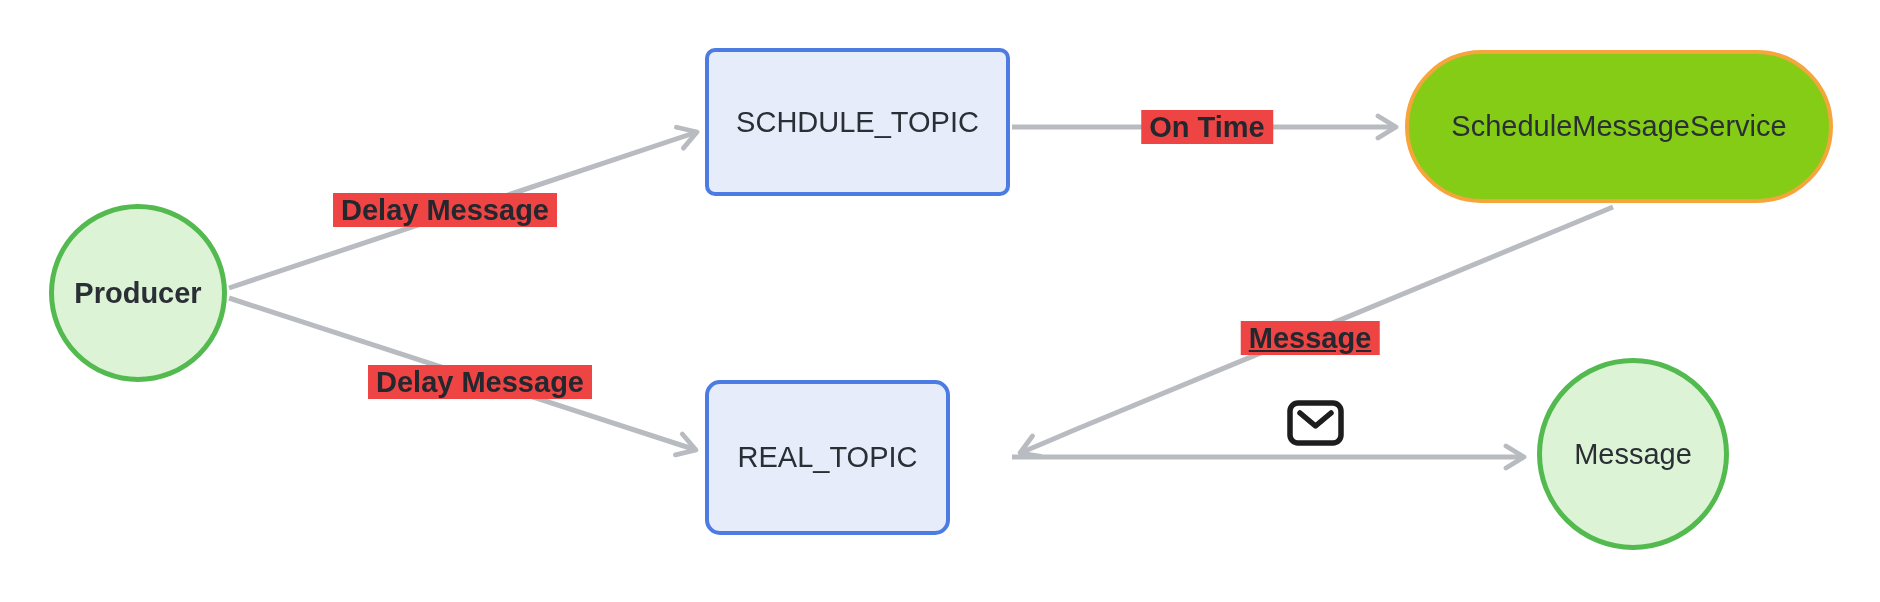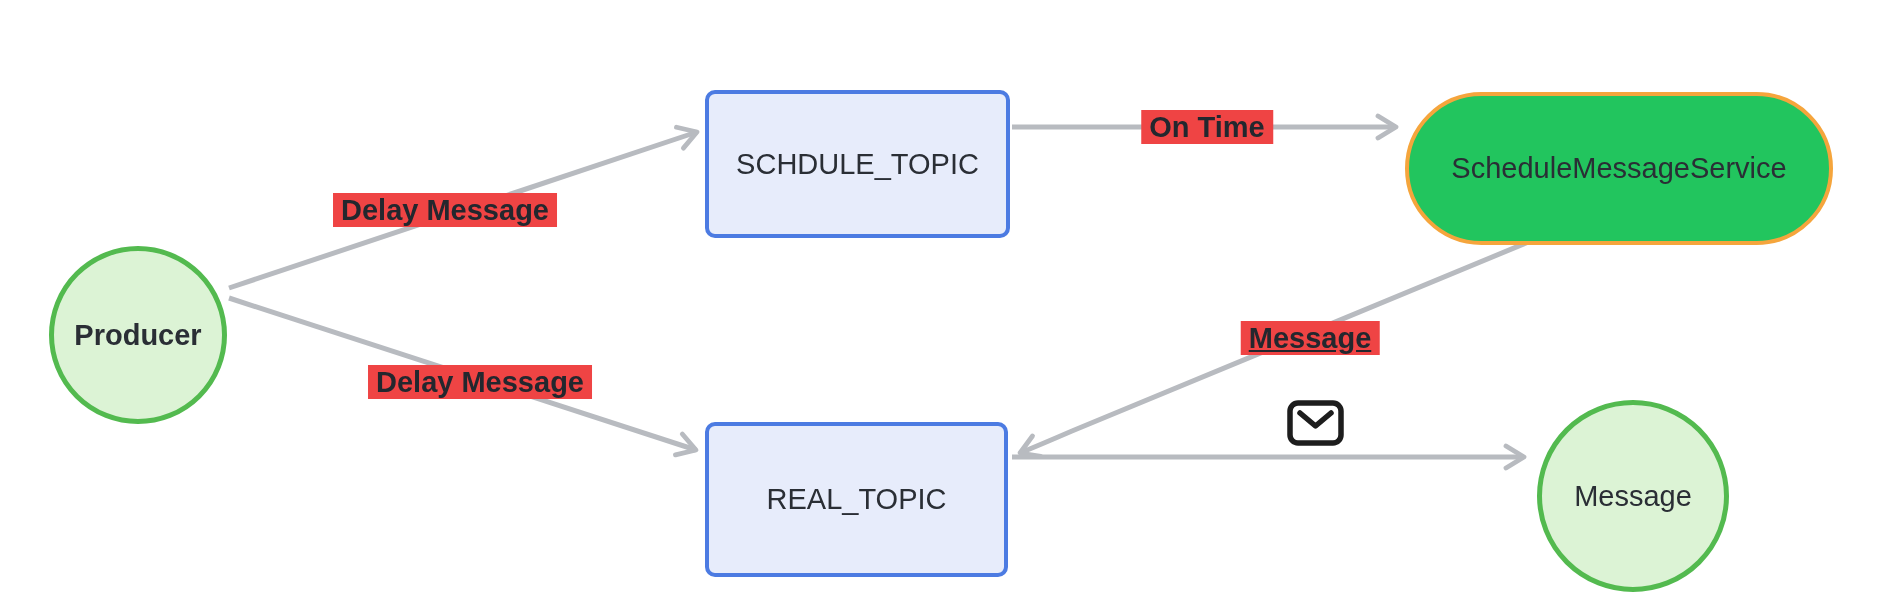--- a/index.html
+++ b/index.html
@@ -19,54 +19,53 @@
   .node {
     position: absolute;
     display: flex;
     align-items: center;
     justify-content: center;
     box-sizing: border-box;
     z-index: 2;
     font-size: 29px;
     color: #2a2e35;
     text-align: center;
-    margin-top: 42px;
   }
   .node.circle {
     border-radius: 50%;
     background: #dcf3d5;
     border: 5px solid #53ba4f;
   }
   .node.rect {
     border-radius: 10px;
     background: #e7ecfb;
     border: 4px solid #4c7be2;
   }
   .node.stadium {
     border-radius: 90px;
-    background: #22c55e;
+    background: #84cc16;
     border: 4px solid #f5a53c;
   }
   .edge-label {
     position: absolute;
     z-index: 3;
     background: #ef4444;
     color: #23272e;
     font-size: 29px;
     font-weight: 700;
     line-height: 34px;
     padding: 0 8px;
     white-space: nowrap;
     transform: translate(-50%, -50%);
   }
   
   #node-producer   { left: 49px;   top: 204px; width: 178px; height: 178px; font-weight: bold; }
   #node-schtopic   { left: 705px;  top: 48px;  width: 305px; height: 148px; }
   #node-service    { left: 1405px; top: 50px;  width: 428px; height: 153px; }
-  #node-realtopic  { left: 705px;  top: 380px; width: 303px; height: 155px; }
+  #node-realtopic  { left: 705px;  top: 380px; width: 245px; height: 155px; border-radius: 15px; }
   #node-consumer   { left: 1537px; top: 358px; width: 192px; height: 192px; }
   
   #label-delay   { left: 445px;  top: 210px; }
   #label-simple  { left: 480px;  top: 382px; }
   #label-ontime  { left: 1207px; top: 127px; }
   #label-message { left: 1310px; top: 338px; text-decoration: underline; }
 </style>
 </head>
 <body>
 

